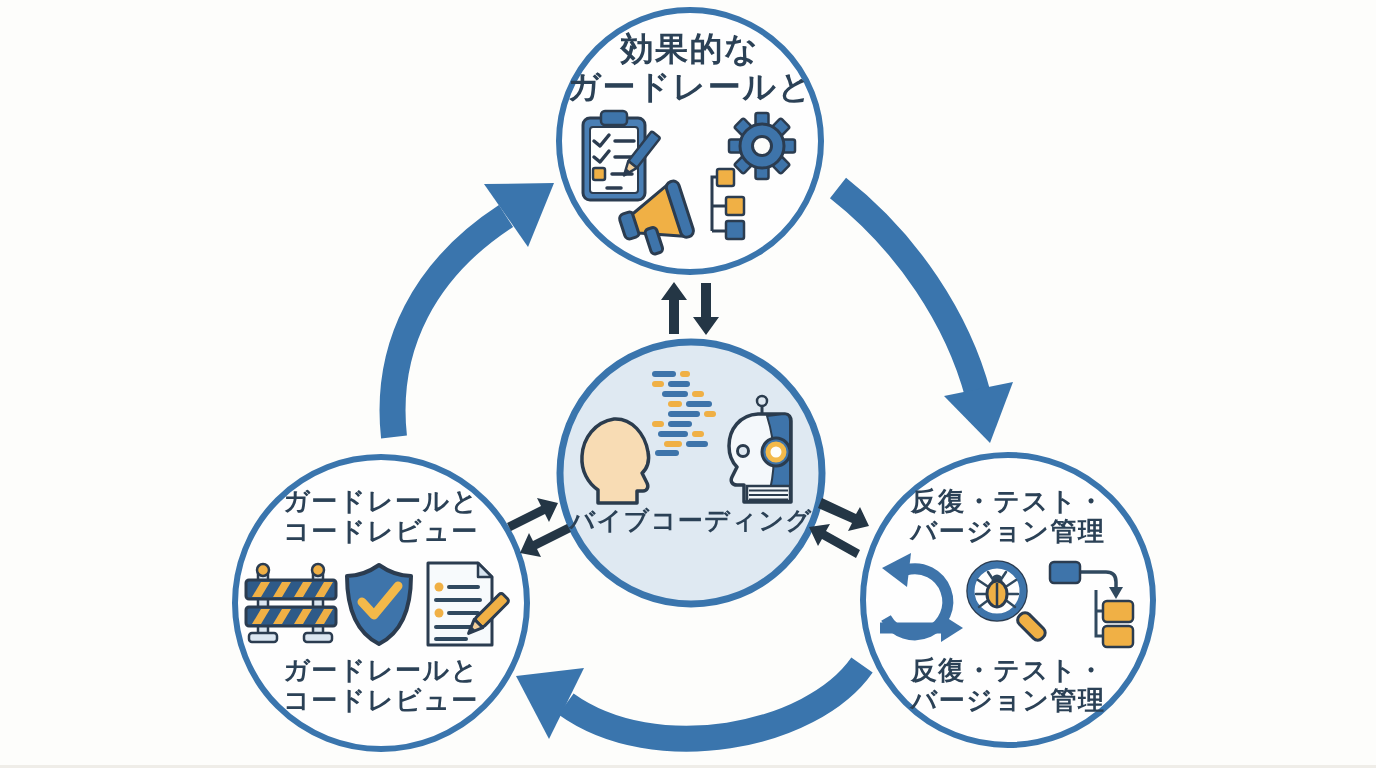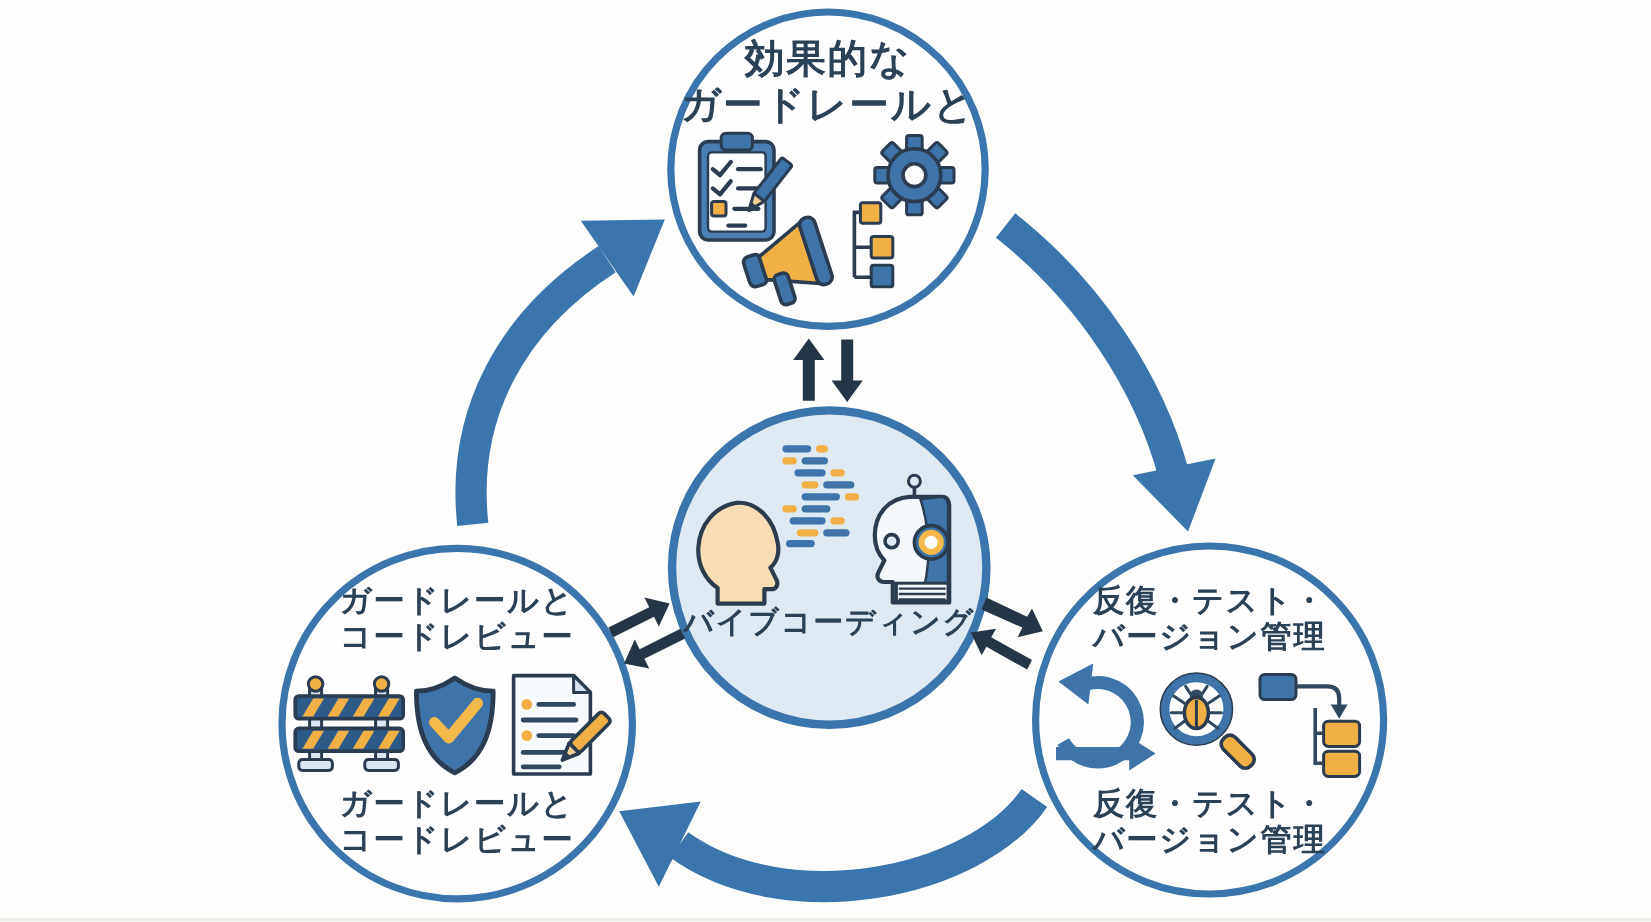--- a/index.html
+++ b/index.html
@@ -226,21 +226,21 @@
     <rect x="1103" y="601" width="30" height="21" rx="4" fill="#f0b045" stroke="#2b3c50" stroke-width="2.5"></rect>
     <rect x="1103" y="626" width="30" height="21" rx="4" fill="#f0b045" stroke="#2b3c50" stroke-width="2.5"></rect>
   </g>
 </svg>
 
   <div class="node-label" style="left:690px; top:30px; font-size:33px;">
     <span>効果的な</span>
     <span>ガードレールと</span>
   </div>
 
-  <div class="node-label" style="left:691px; top:507px; font-size:25px;font-family:Liberation Mono, monospace;">
+  <div class="node-label" style="left:691px; top:507px; font-size:25px;">
     <span>バイブコーディング</span>
   </div>
 
   <div class="node-label" style="left:381px; top:487px; font-size:26px;">
     <span>ガードレールと</span>
     <span>コードレビュー</span>
   </div>
   <div class="node-label" style="left:381px; top:656px; font-size:26px;">
     <span>ガードレールと</span>
     <span>コードレビュー</span>

